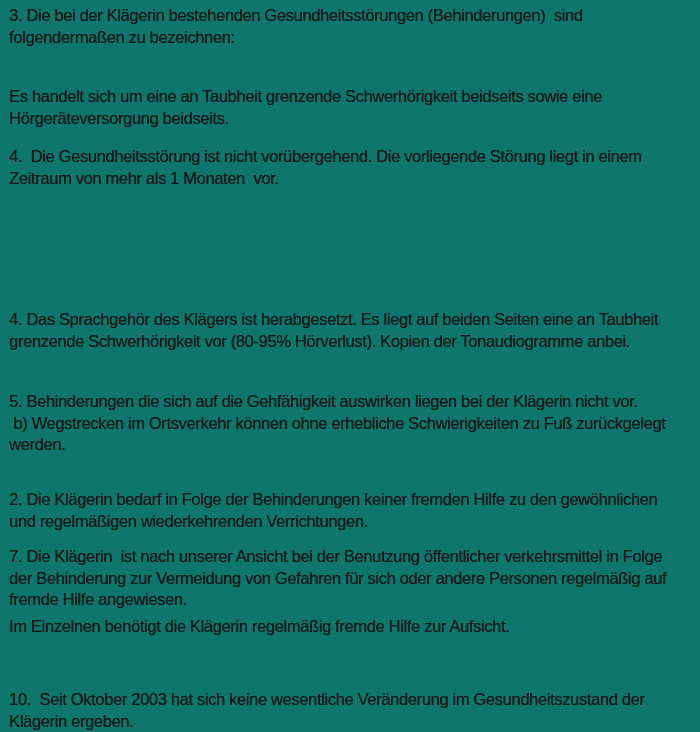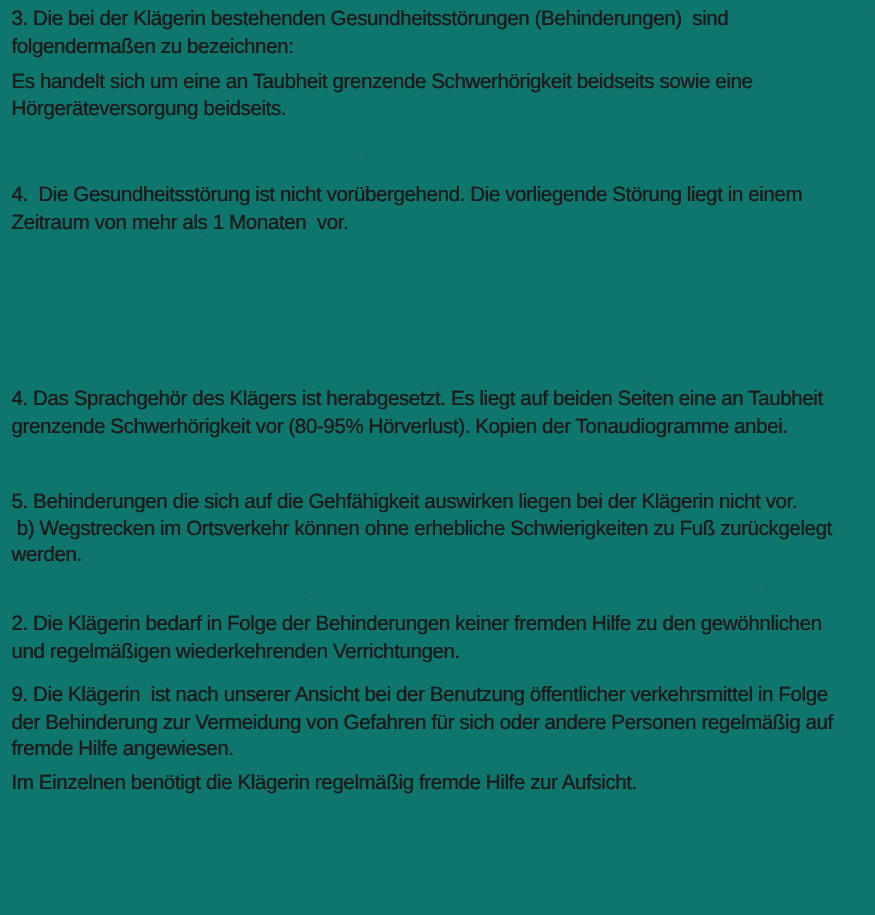--- a/index.html
+++ b/index.html
@@ -34,35 +34,37 @@
     background: rgba(40,40,40,0.18);
   }
 </style>
 </head>
 <body>
 
 <div class="page">
 
   <div class="para" style="top:5px">3. Die bei der Klägerin bestehenden Gesundheitsstörungen (Behinderungen)  sind
 folgendermaßen zu bezeichnen:</div>
-  <div class="para" style="top:55px">Es handelt sich um eine an Taubheit grenzende Schwerhörigkeit beidseits sowie eine
+  <div class="para" style="top:86px">Es handelt sich um eine an Taubheit grenzende Schwerhörigkeit beidseits sowie eine
 Hörgeräteversorgung beidseits.</div>
   <div class="para" style="top:146px">4.  Die Gesundheitsstörung ist nicht vorübergehend. Die vorliegende Störung liegt in einem
 Zeitraum von mehr als 1 Monaten  vor.</div>
   <div class="para" style="top:309px">4. Das Sprachgehör des Klägers ist herabgesetzt. Es liegt auf beiden Seiten eine an Taubheit
 grenzende Schwerhörigkeit vor (80-95% Hörverlust). Kopien der Tonaudiogramme anbei.</div>
   <div class="para" style="top:391px">5. Behinderungen die sich auf die Gehfähigkeit auswirken liegen bei der Klägerin nicht vor.
  b) Wegstrecken im Ortsverkehr können ohne erhebliche Schwierigkeiten zu Fuß zurückgelegt
 werden.</div>
   <div class="para" style="top:489px">2. Die Klägerin bedarf in Folge der Behinderungen keiner fremden Hilfe zu den gewöhnlichen
 und regelmäßigen wiederkehrenden Verrichtungen.</div>
-  <div class="para" style="top:546px">9. Die Klägerin  ist nach unserer Ansicht bei der Benutzung öffentlicher verkehrsmittel in Folge
+  <div class="para" style="top:546px">7. Die Klägerin  ist nach unserer Ansicht bei der Benutzung öffentlicher verkehrsmittel in Folge
 der Behinderung zur Vermeidung von Gefahren für sich oder andere Personen regelmäßig auf
 fremde Hilfe angewiesen.</div>
   <div class="para" style="top:616px">Im Einzelnen benötigt die Klägerin regelmäßig fremde Hilfe zur Aufsicht.</div>
+  <div class="para" style="top:689px">10.  Seit Oktober 2003 hat sich keine wesentliche Veränderung im Gesundheitszustand der
+Klägerin ergeben.</div>
 
   <div class="speck" style="left:293px; top:122px"></div>
   <div class="speck" style="left:693px; top:11px"></div>
   <div class="speck" style="left:244px; top:473px"></div>
   <div class="speck" style="left:612px; top:468px"></div>
   <div class="speck" style="left:520px; top:306px"></div>
   <div class="speck" style="left:165px; top:187px"></div>
   <div class="speck" style="left:335px; top:633px"></div>
   <div class="speck" style="left:240px; top:563px"></div>
 

